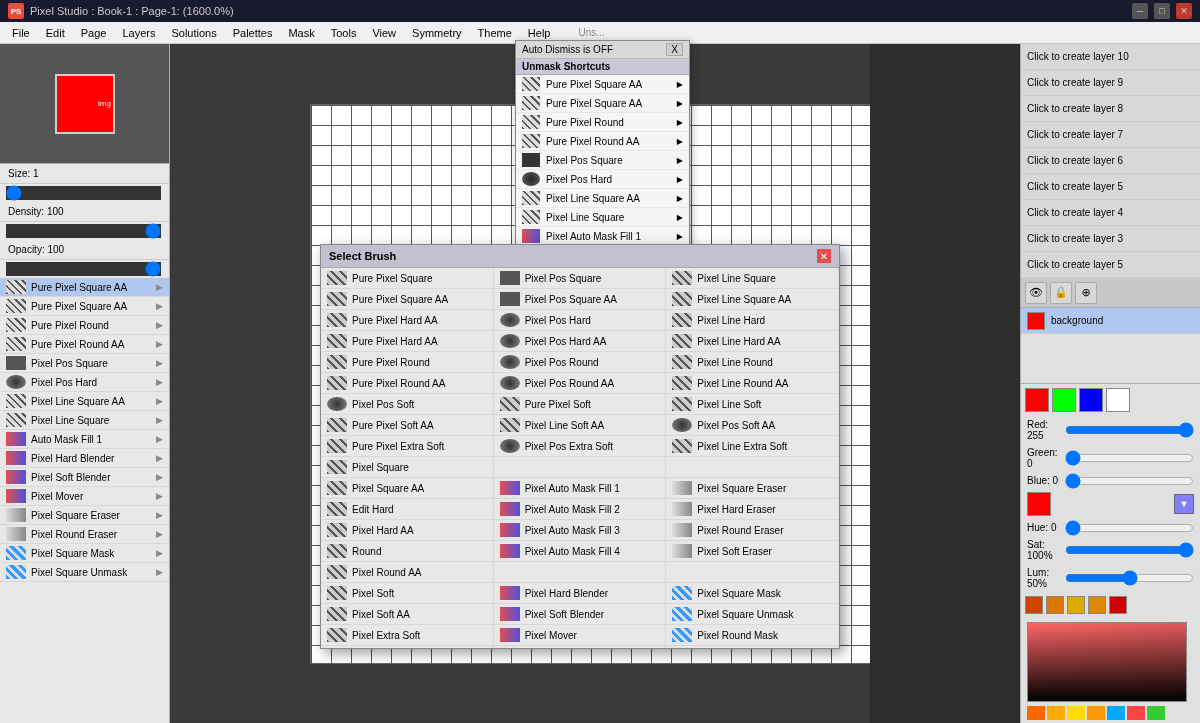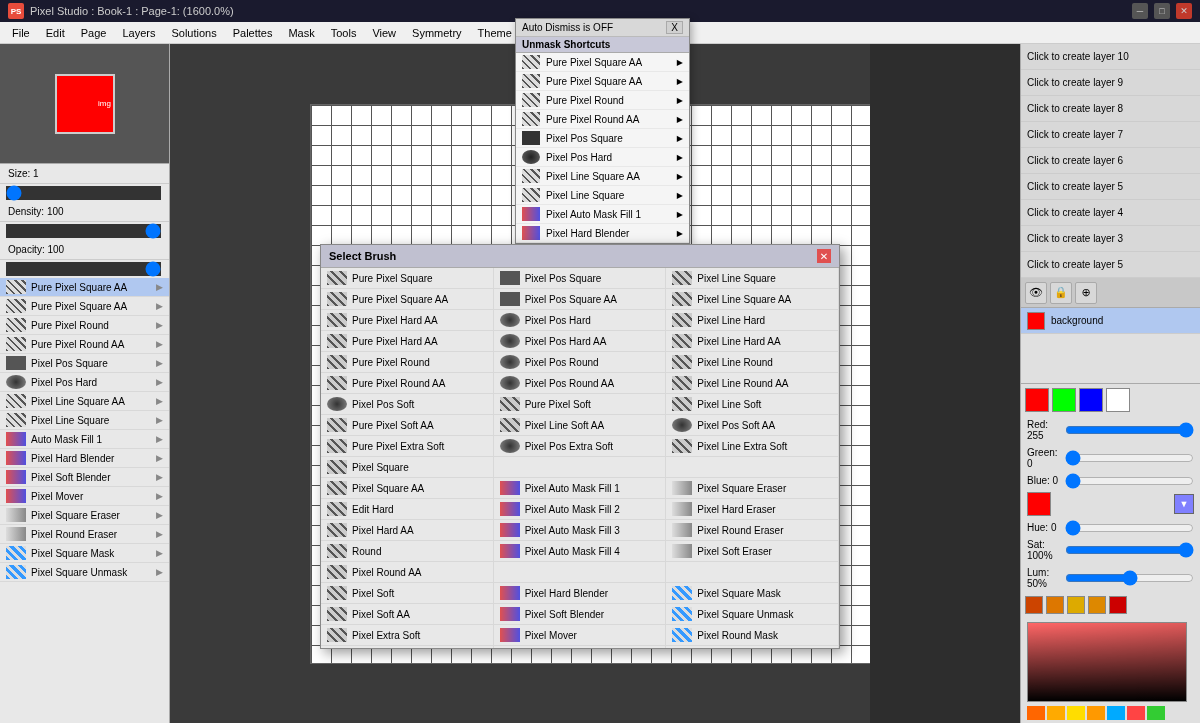--- a/index.html
+++ b/index.html
@@ -178,21 +178,21 @@
       font-size: 10px;
     }
     .color-slider-row label {
       width: 40px;
       font-size: 10px;
     }
 
     
     #brush-shortcuts {
       position: absolute;
-      top: 18px;
+      top: 40px;
       left: 515px;
       width: 175px;
       background: #f5f5f5;
       border: 1px solid #888;
       z-index: 200;
       box-shadow: 2px 2px 8px rgba(0,0,0,0.3);
     }
     .bs-item {
       display: flex;
       align-items: center;

